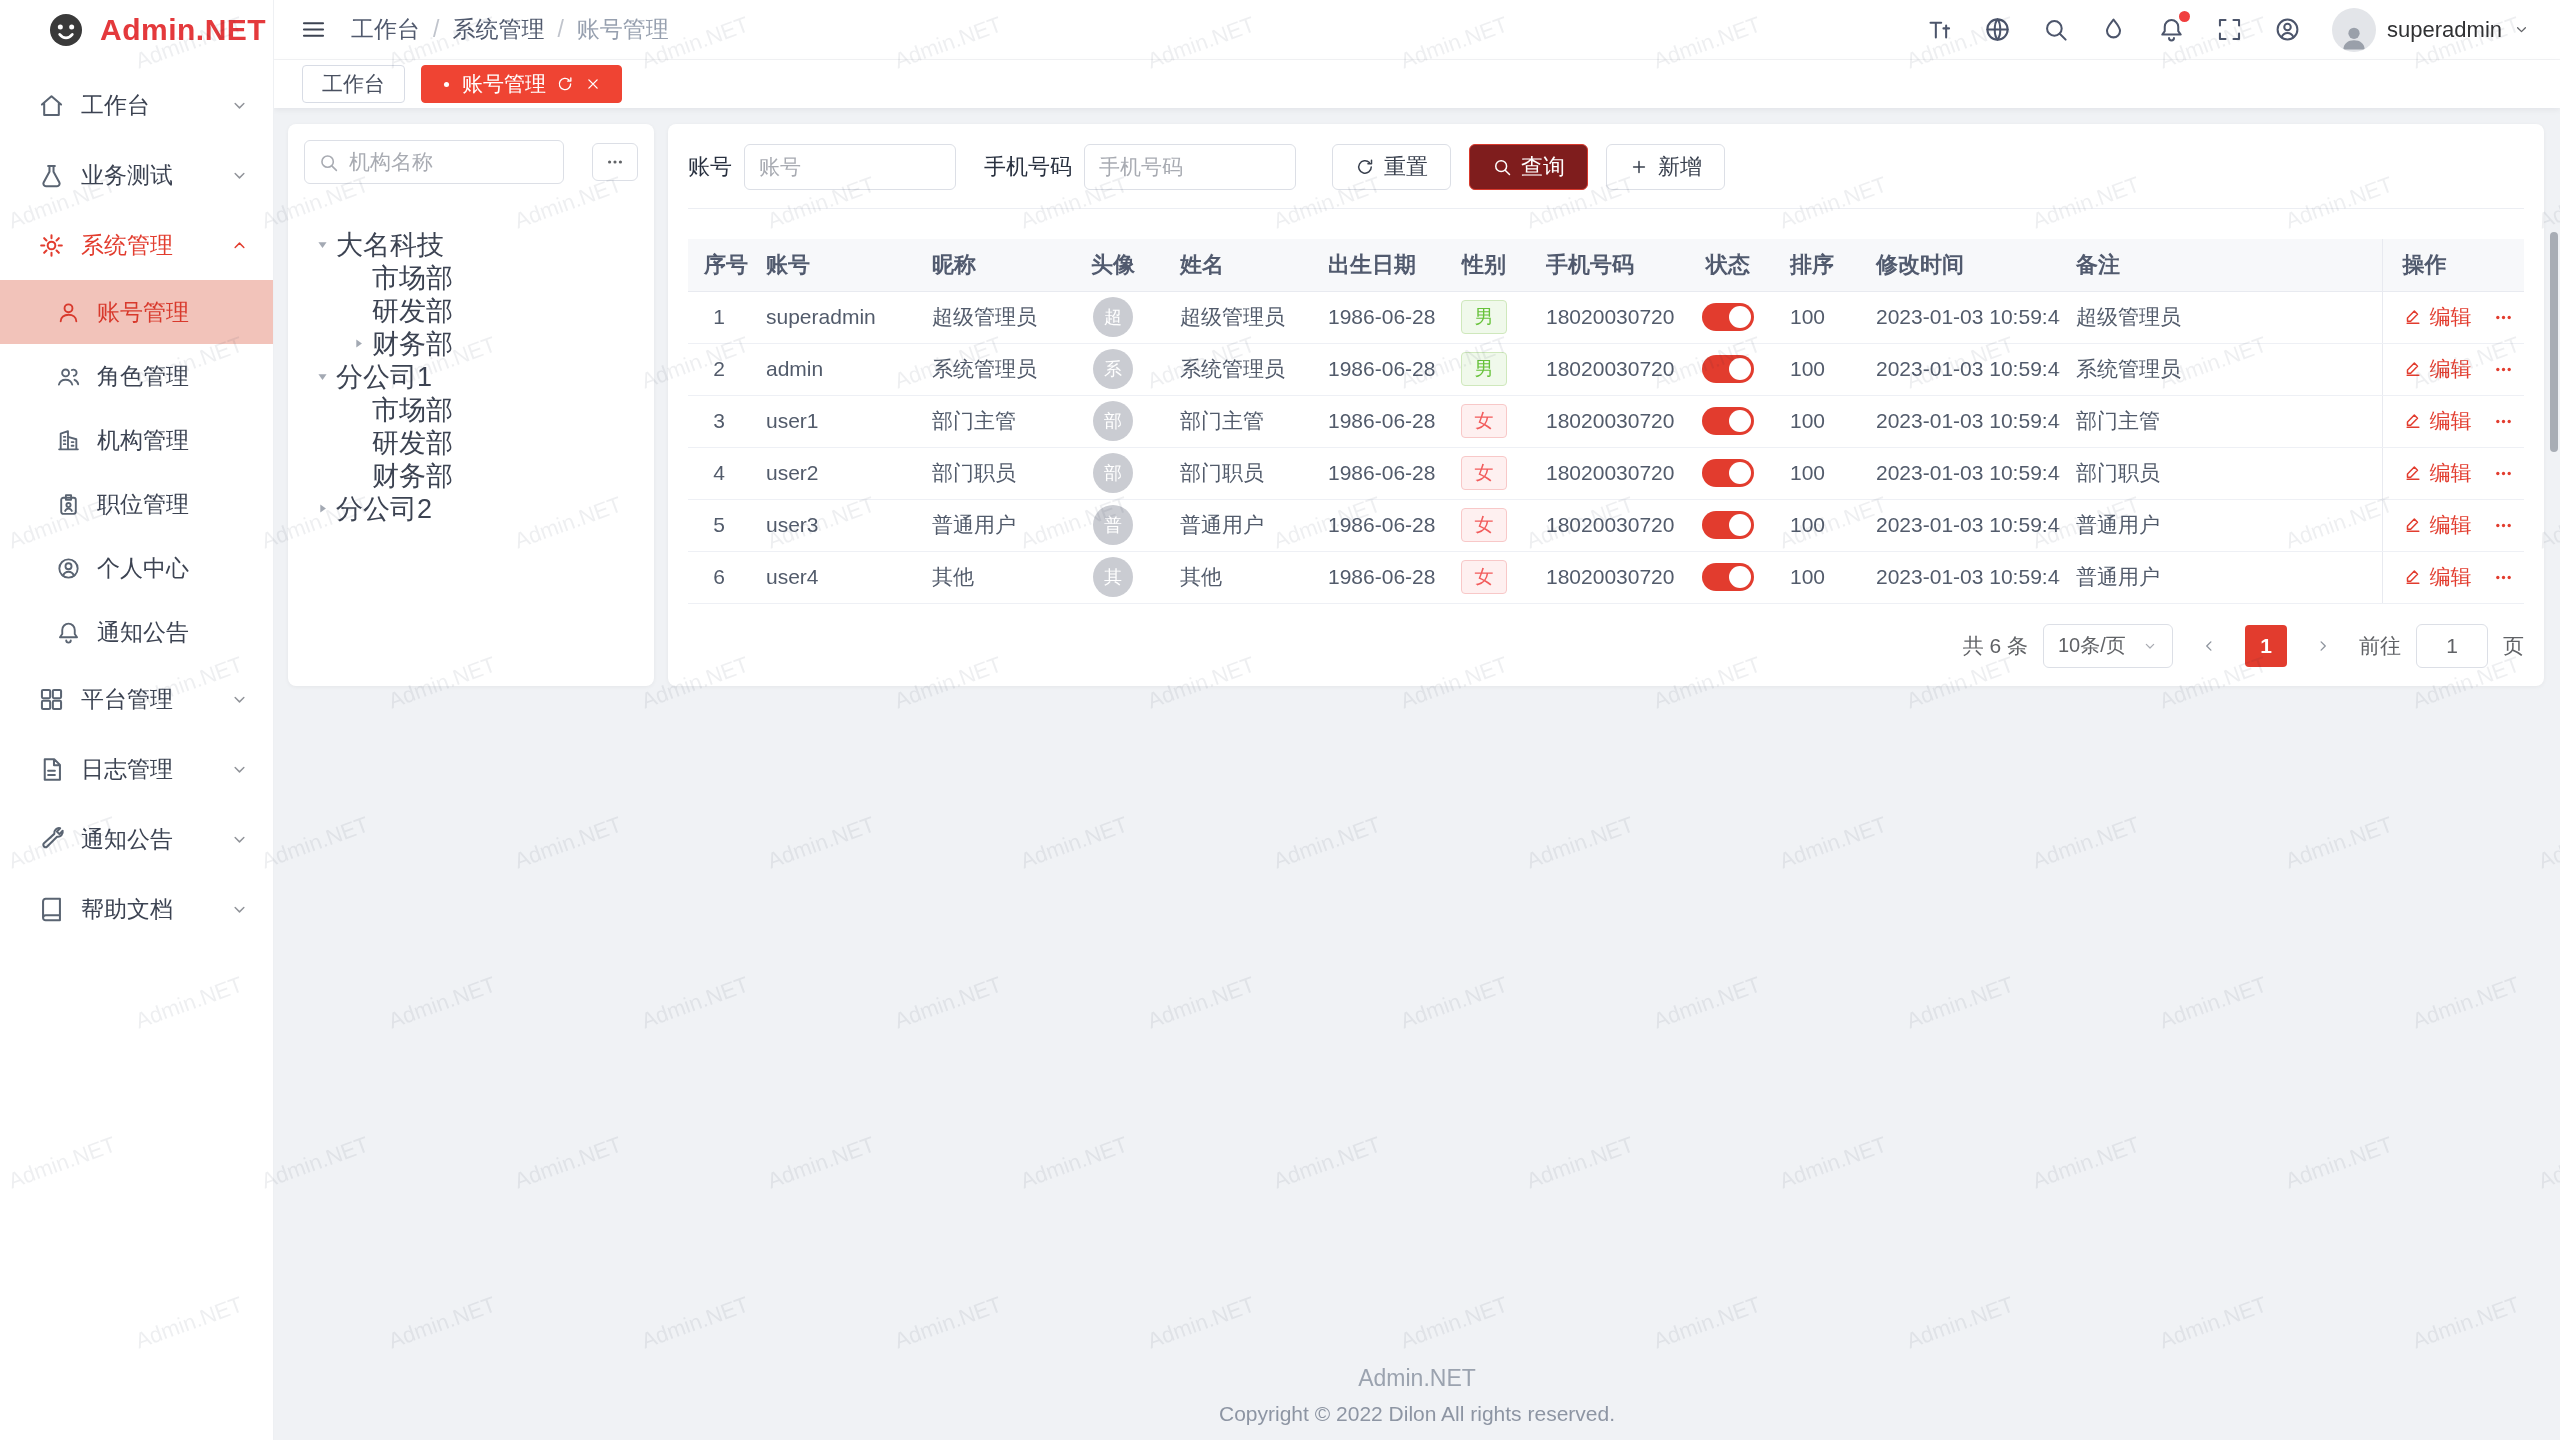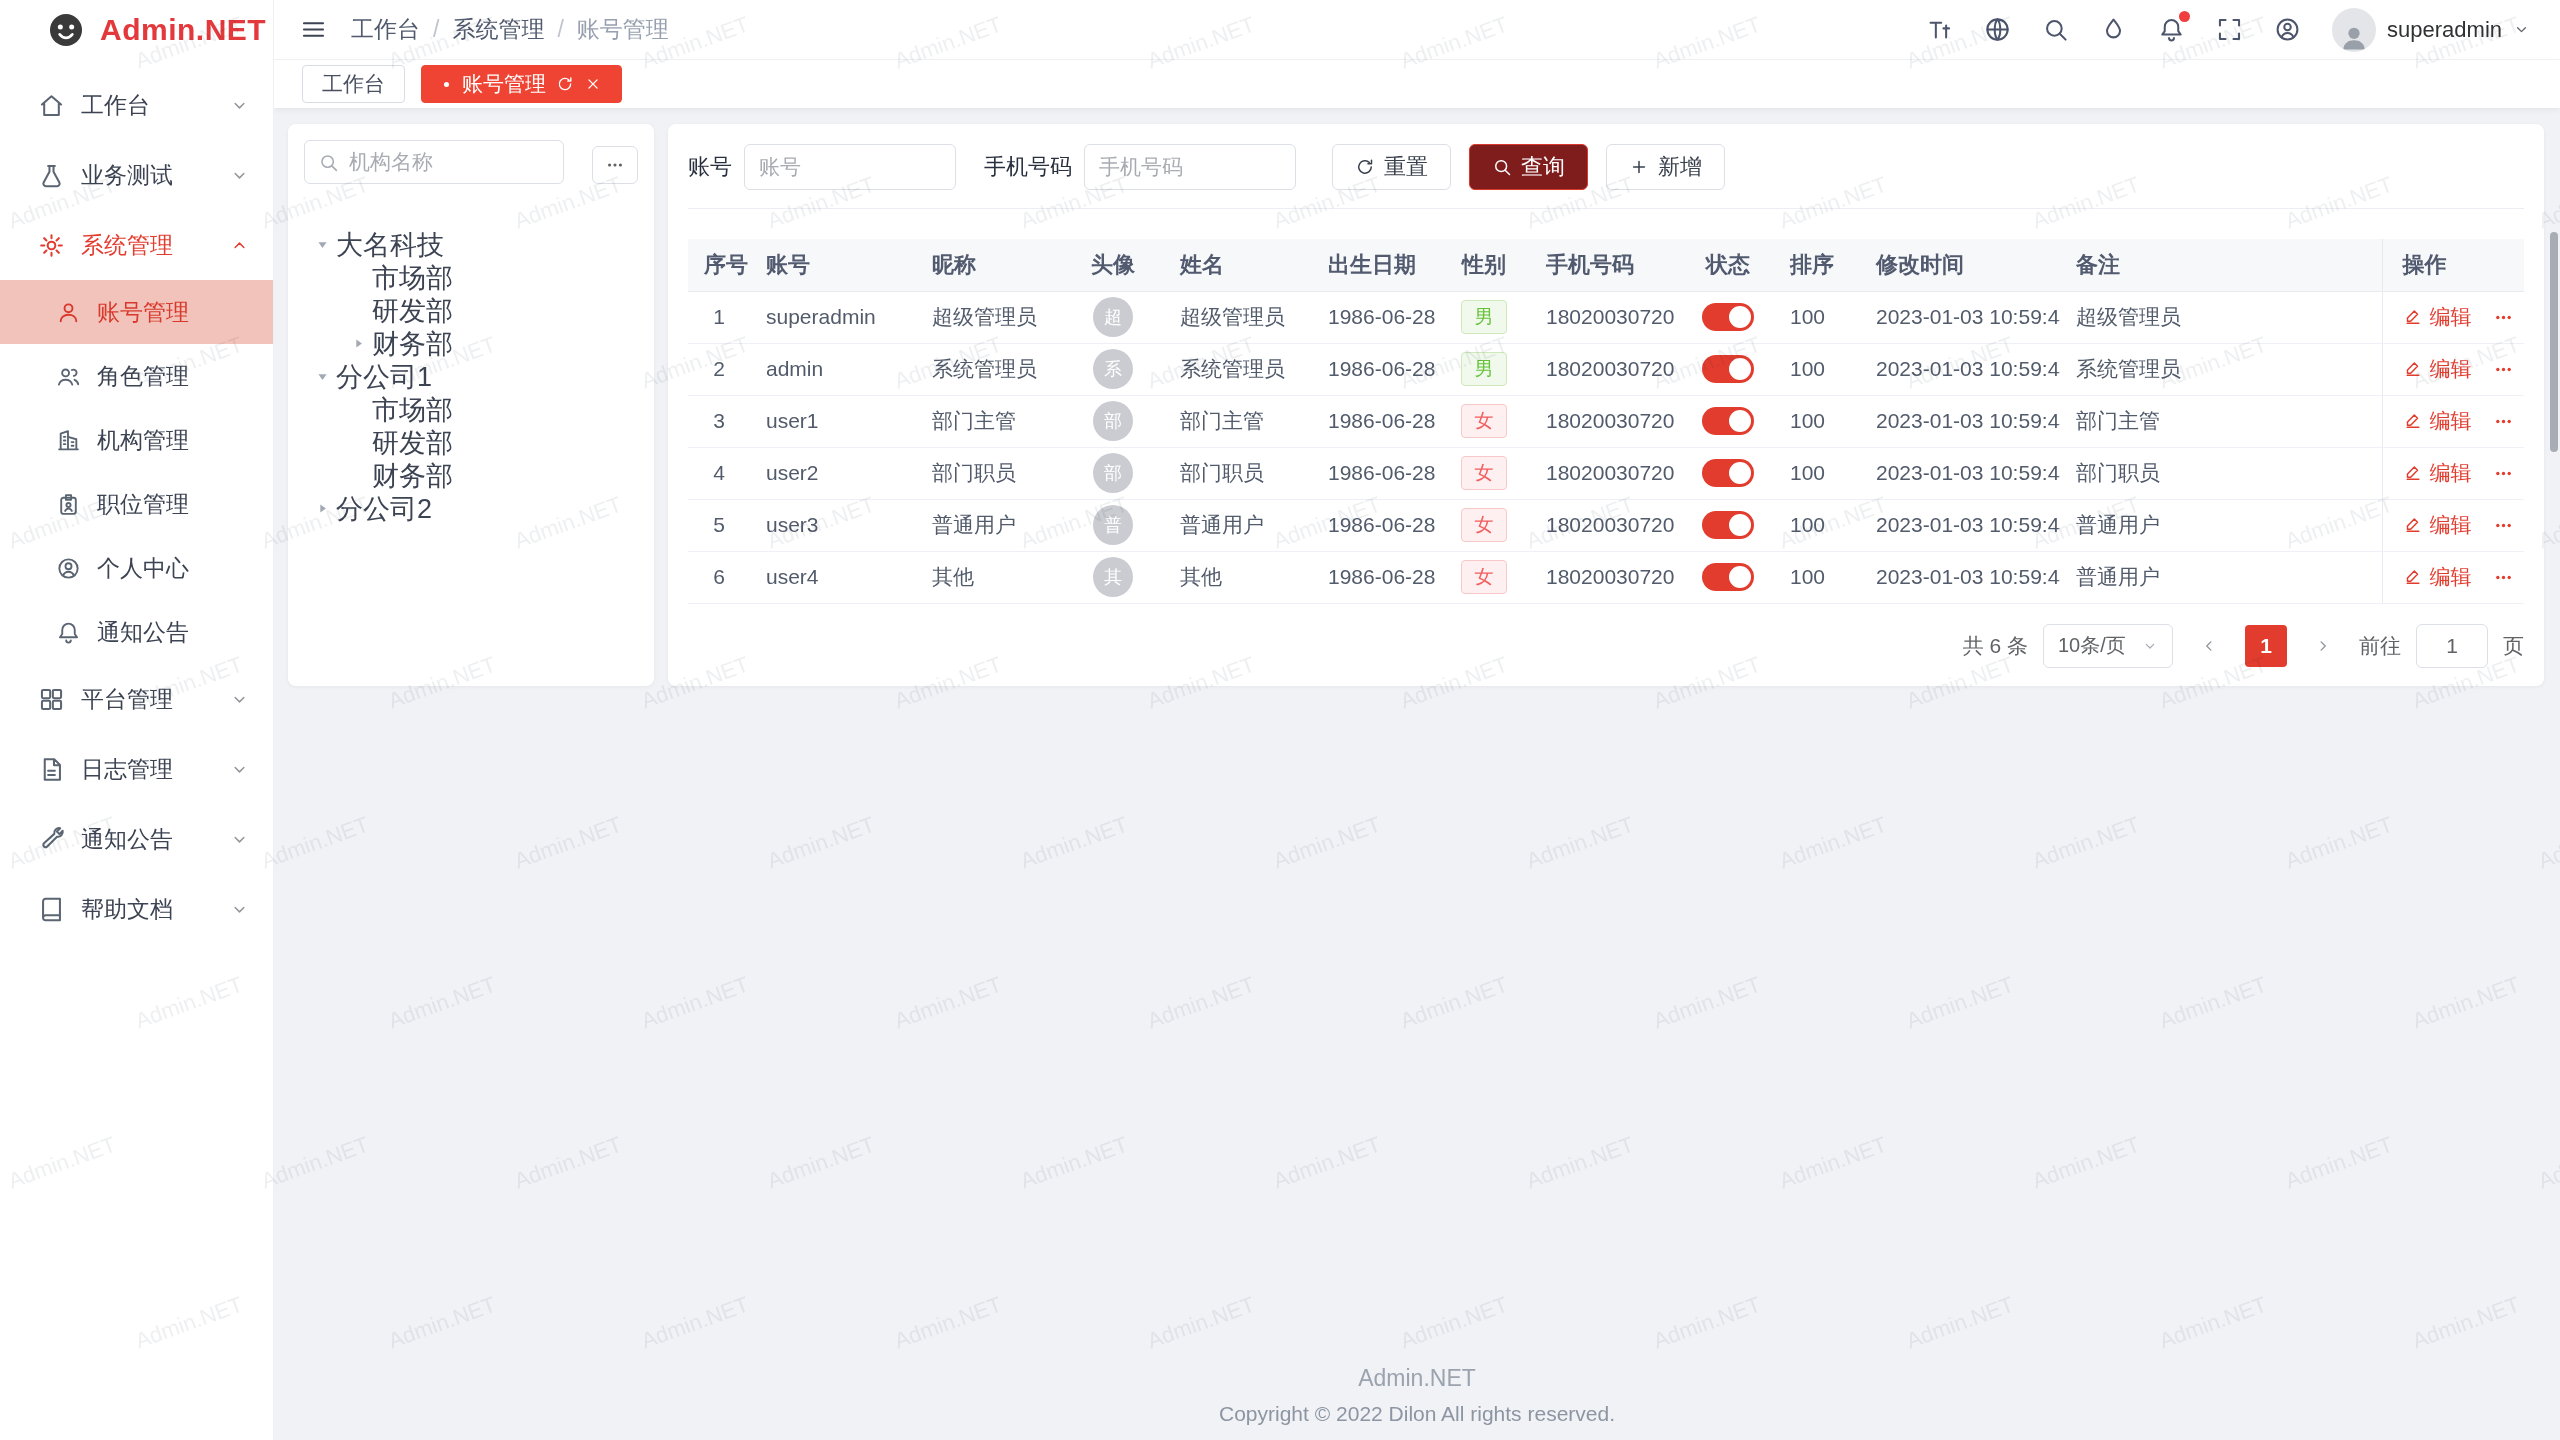--- a/index.html
+++ b/index.html
@@ -48,21 +48,21 @@
   .tab .tab-dot{font-size:11px}
   .tab .t-icon{font-size:18px;cursor:pointer}
 
   
   .content{flex:1;position:relative;padding:16px 16px 0 14px;overflow:hidden}
   .cards-row{display:flex;gap:14px;align-items:stretch}
   .card{background:#fff;border-radius:8px;box-shadow:0 1px 4px rgba(0,0,0,.05)}
 
   
   .org-card{width:366px;flex:0 0 366px;padding:16px;display:flex;flex-direction:column}
-  .org-search{display:flex;gap:28px;align-items:flex-end}
+  .org-search{display:flex;gap:28px;align-items:center}
   .search-box{flex:1;display:flex;align-items:center;gap:10px;height:44px;border:1px solid #dcdfe6;border-radius:6px;padding:0 13px;color:#a8abb2;background:#fff}
   .search-box .s-icon{font-size:21px}
   .search-box input{border:none;outline:none;width:100%;font-size:21px;color:#606266;background:transparent}
   .search-box input::placeholder{color:#a8abb2}
   .more-btn{width:46px;height:38px;border:1px solid #dcdfe6;border-radius:6px;background:#fff;display:flex;align-items:center;justify-content:center;color:#606266;font-size:20px;cursor:pointer}
   .tree{margin-top:44px;flex:1}
   .tree-node{display:flex;align-items:center;height:33px;cursor:pointer;color:#3c4352;font-size:27px}
   .tree-node .caret{width:28px;flex:0 0 28px;display:flex;justify-content:center;color:#a3a9b3;font-size:15px}
   .tree-node .caret.no-caret{visibility:hidden}
   .tree-node.level-0{padding-left:4px}

